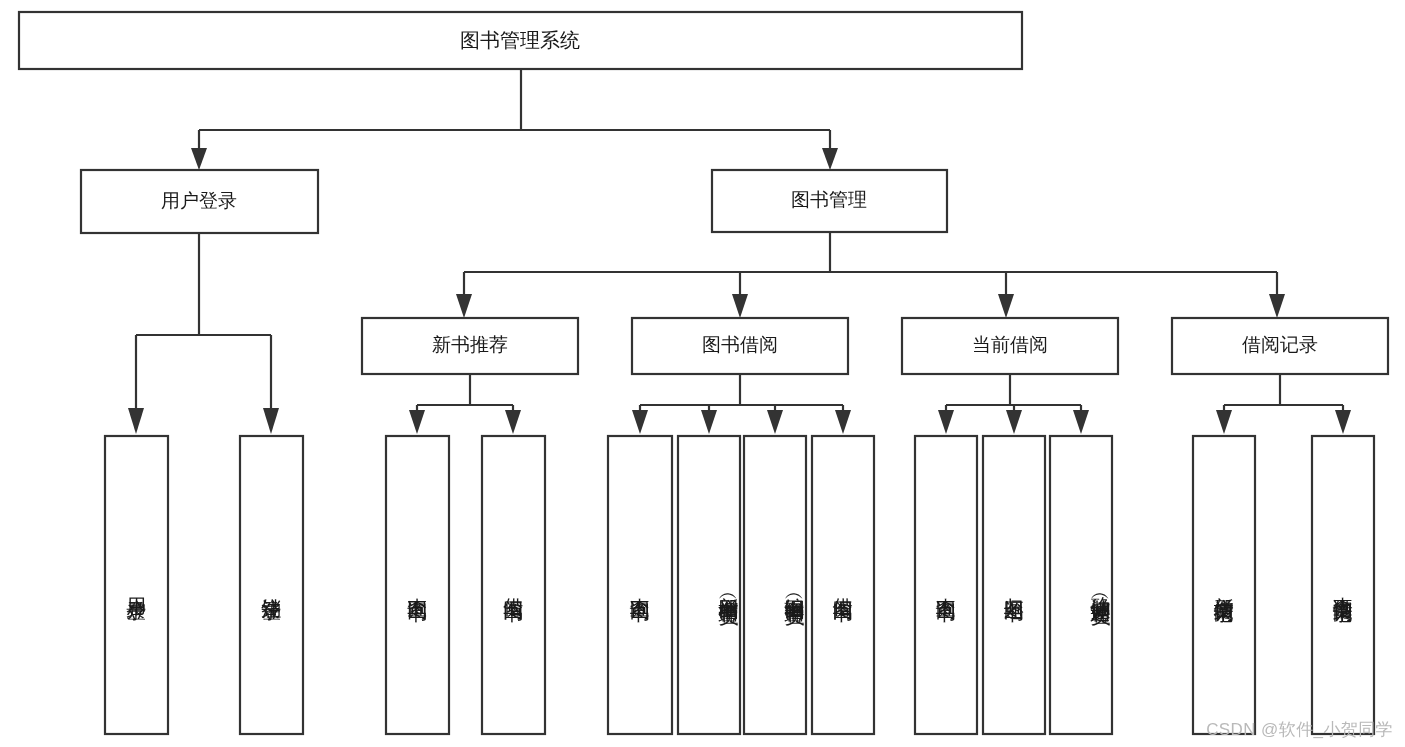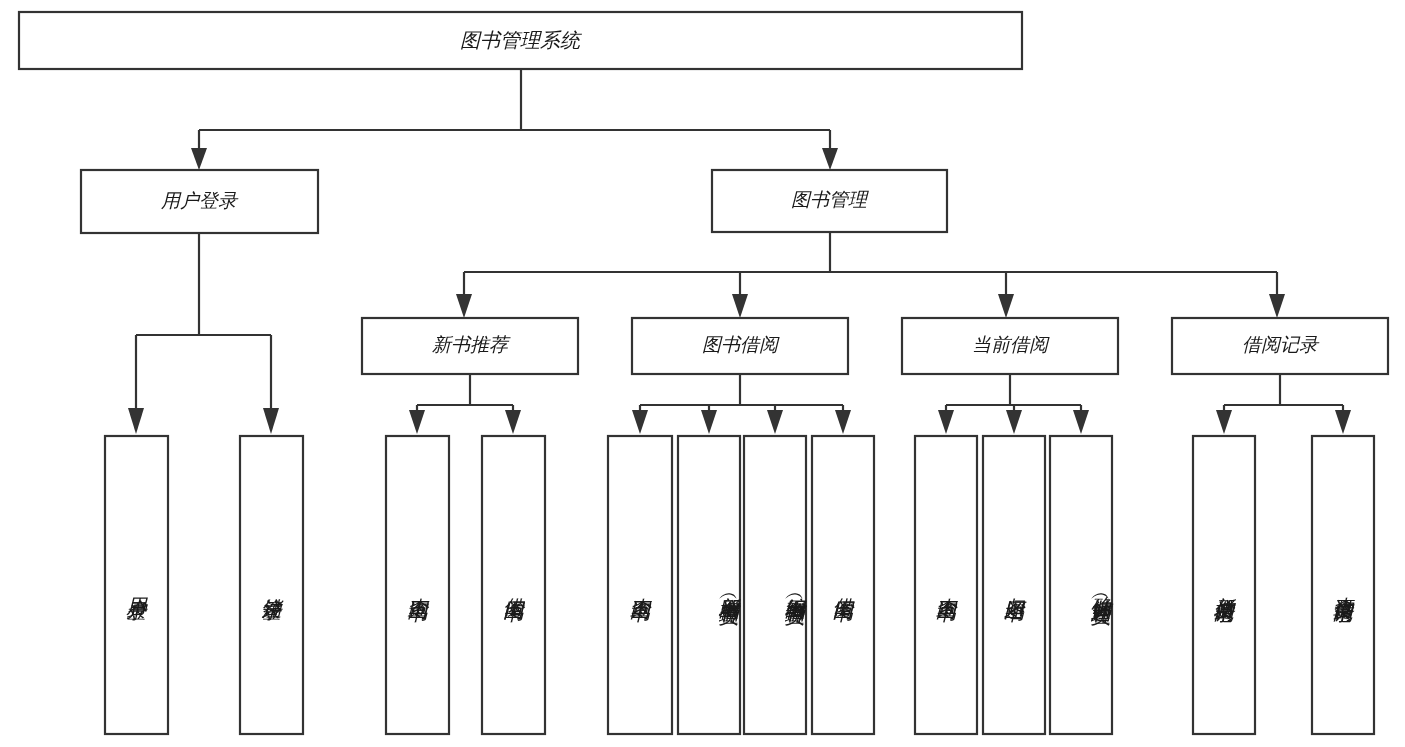--- a/index.html
+++ b/index.html
@@ -12,21 +12,20 @@
     width: 1405px;
     height: 747px;
     font-family: "Liberation Sans", "DejaVu Sans", sans-serif;
     overflow: hidden;
   }
   #diagram-root {
     position: relative;
     width: 1405px;
     height: 747px;
     background: #ffffff;
-    font-style: italic;
   }
   svg#chart-canvas {
     position: absolute;
     top: 0;
     left: 0;
     width: 1405px;
     height: 747px;
     display: block;
   }
   .node-box {
@@ -214,14 +213,15 @@
   <div class="leaf-label-wrap" style="left:744px; top:436px; width:62px; height:298px; align-items:flex-start; padding-top:6px; box-sizing:border-box;">编辑图书（管理员）</div>
   <div class="leaf-label-wrap" style="left:812px; top:436px; width:62px; height:298px;">借阅图书</div>
 
   <div class="leaf-label-wrap" style="left:915px; top:436px; width:62px; height:298px;">查询图书</div>
   <div class="leaf-label-wrap" style="left:983px; top:436px; width:62px; height:298px;">归还图书</div>
   <div class="leaf-label-wrap" style="left:1050px; top:436px; width:62px; height:298px; align-items:flex-start; padding-top:6px; box-sizing:border-box;">确认归还（管理员）</div>
 
   <div class="leaf-label-wrap" style="left:1193px; top:436px; width:62px; height:298px;">新增借阅记录</div>
   <div class="leaf-label-wrap" style="left:1312px; top:436px; width:62px; height:298px;">查询借阅记录</div>
 
+  <div class="watermark">CSDN @软件_小贺同学</div>
 
 </div>
 
 </body></html>

